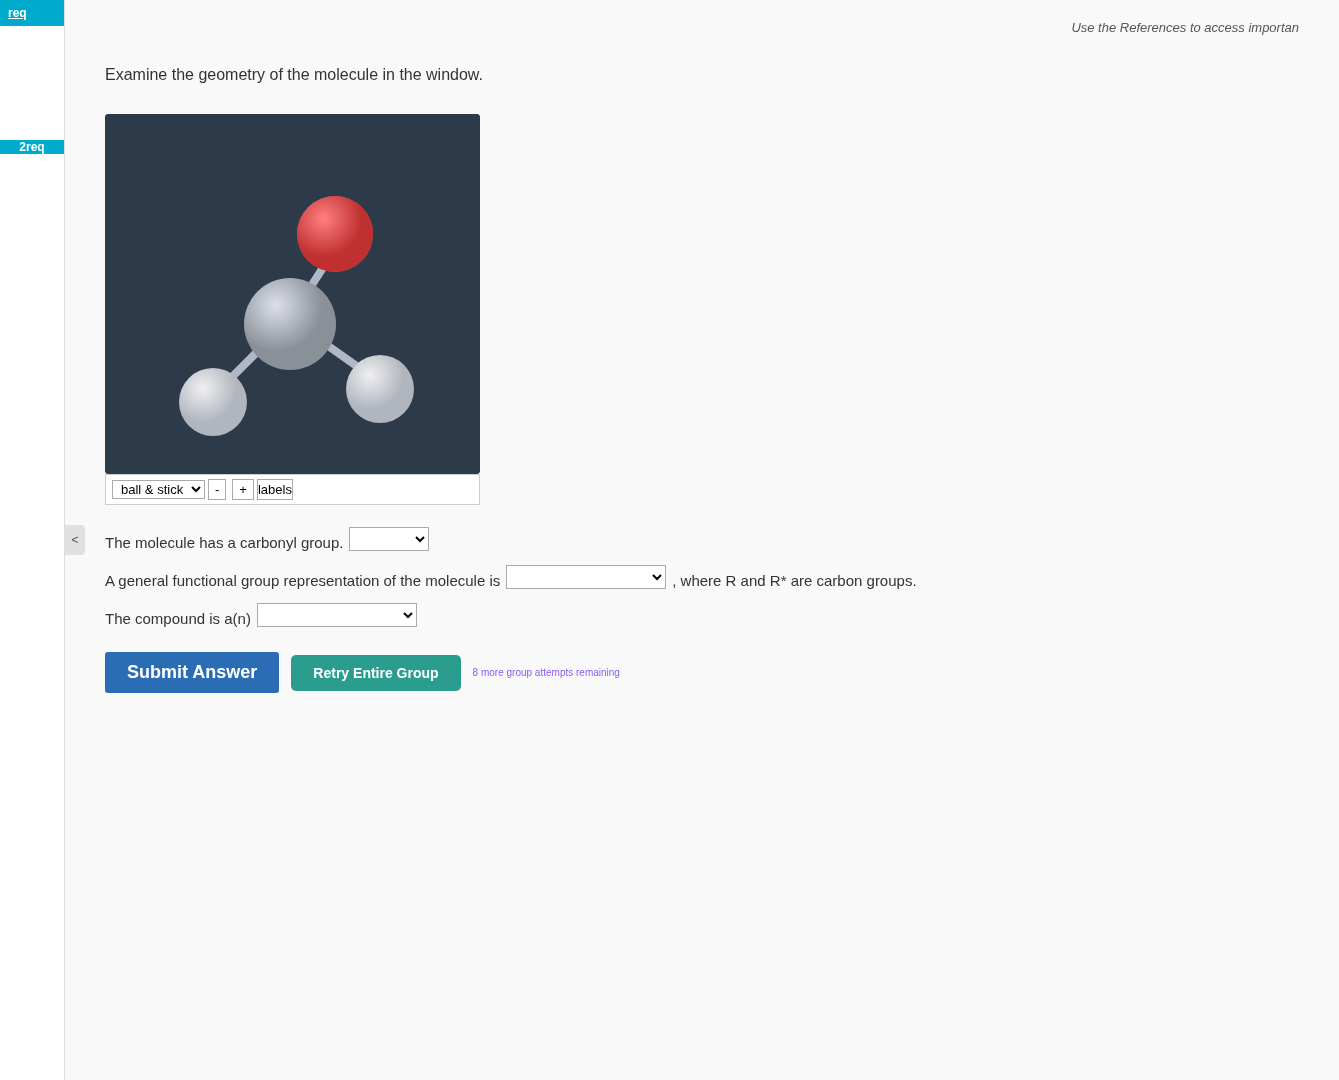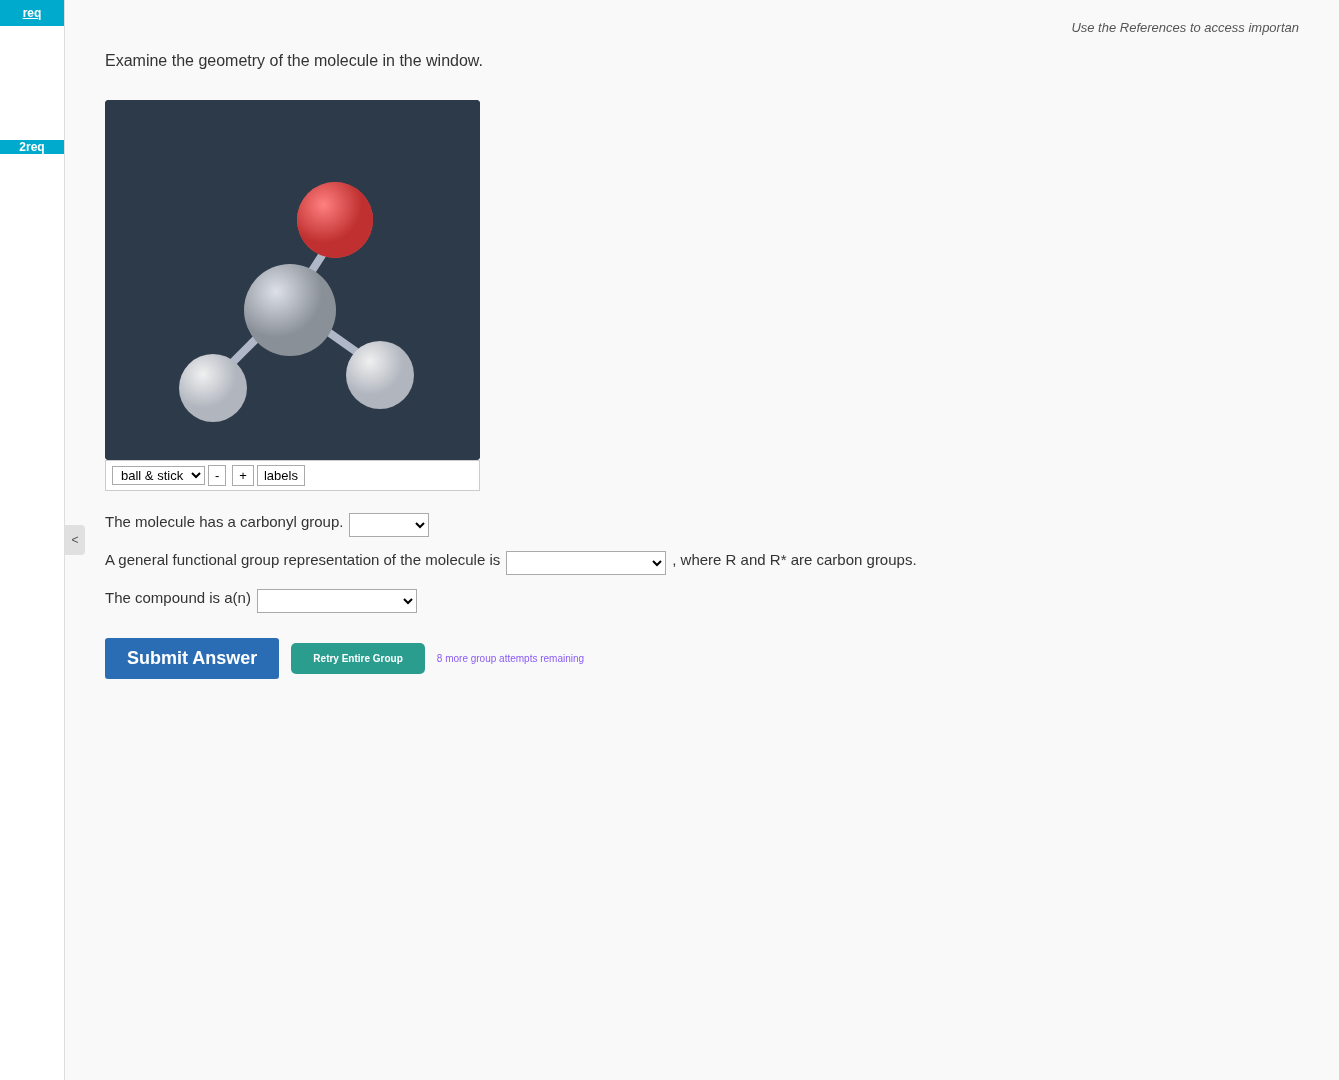--- a/index.html
+++ b/index.html
@@ -24,21 +24,20 @@
       padding-top: 0;
       position: relative;
     }
     .sidebar-tab-req {
       background: #00aacc;
       color: white;
       font-size: 12px;
       font-weight: bold;
       padding: 6px 8px;
       width: 100%;
-      text-align: center;
       cursor: pointer;
       text-decoration: underline;
     }
     .sidebar-tab-2req {
       background: #00aacc;
       color: white;
       font-size: 12px;
       font-weight: bold;
       padding: 0 8px;
       width: 100%;
@@ -65,21 +64,21 @@
     .main-content {
       flex: 1;
       padding: 20px 40px;
       background: #f9f9f9;
     }
     .top-bar {
       text-align: right;
       font-size: 13px;
       color: #555;
       font-style: italic;
-      margin-bottom: 17px;
+      margin-bottom: 31px;
     }
     .question-title {
       font-size: 16px;
       color: #333;
       margin-bottom: 30px;
     }
     .molecule-viewer {
       width: 375px;
       height: 360px;
       background: #2d3748;
@@ -123,32 +122,32 @@
       background: #fff;
       font-size: 13px;
       padding: 2px 6px;
       cursor: pointer;
       margin: 0 3px;
     }
     .viewer-labels-btn {
       border: 1px solid #aaa;
       background: #fff;
       font-size: 13px;
-      padding: 2px 6px;
+      padding: 2px 0;
       cursor: pointer;
     }
     .questions-section {
       margin-top: 22px;
     }
     .question-row {
       margin-bottom: 14px;
       font-size: 15px;
       color: #333;
       display: flex;
-      align-items: flex-start;
+      align-items: flex-end;
       flex-wrap: wrap;
       gap: 6px;
     }
     .inline-select {
       border: 1px solid #aaa;
       background: #fff;
       font-size: 14px;
       padding: 2px 20px 2px 4px;
       cursor: pointer;
       min-width: 80px;
@@ -177,21 +176,21 @@
       font-size: 18px;
       font-weight: bold;
       cursor: pointer;
       border-radius: 3px;
     }
     .btn-retry {
       background: #2a9d8f;
       color: white;
       border: none;
       padding: 10px 22px;
-      font-size: 10px;
+      font-size: 14px;
       font-weight: bold;
       cursor: pointer;
       border-radius: 5px;
     }
     .attempts-text {
       font-size: 10px;
       color: #8b5cf6;
     }
   </style>
 </head>

